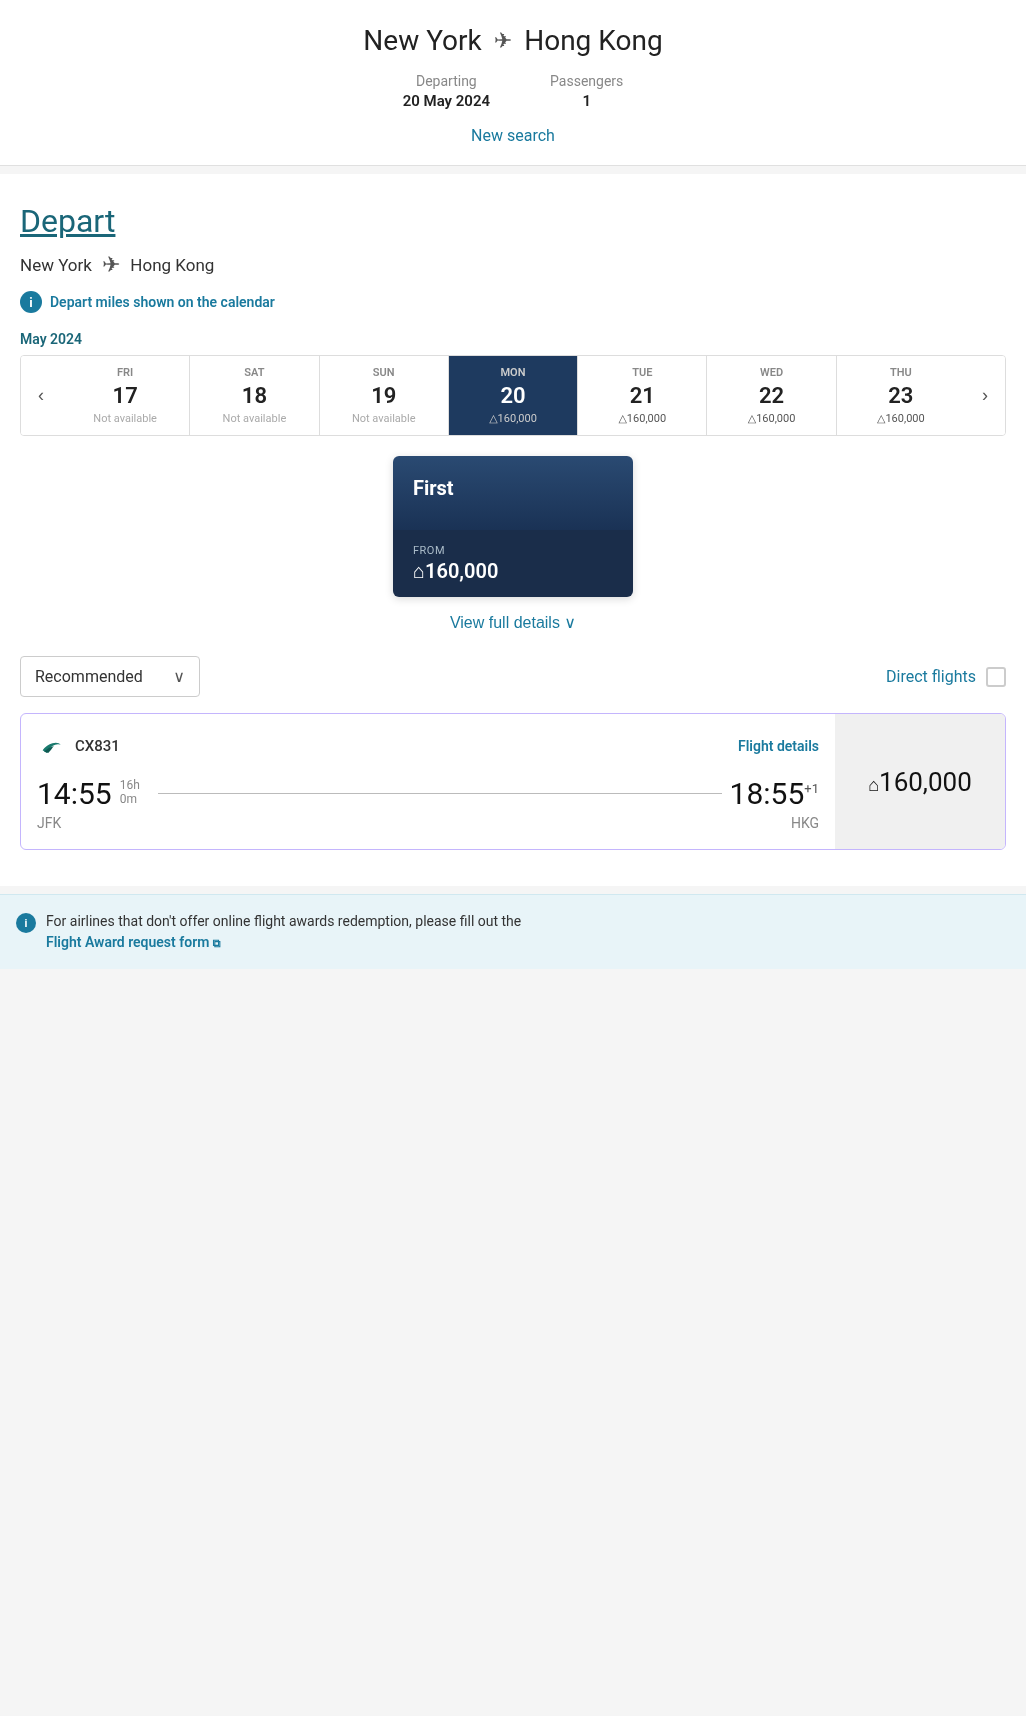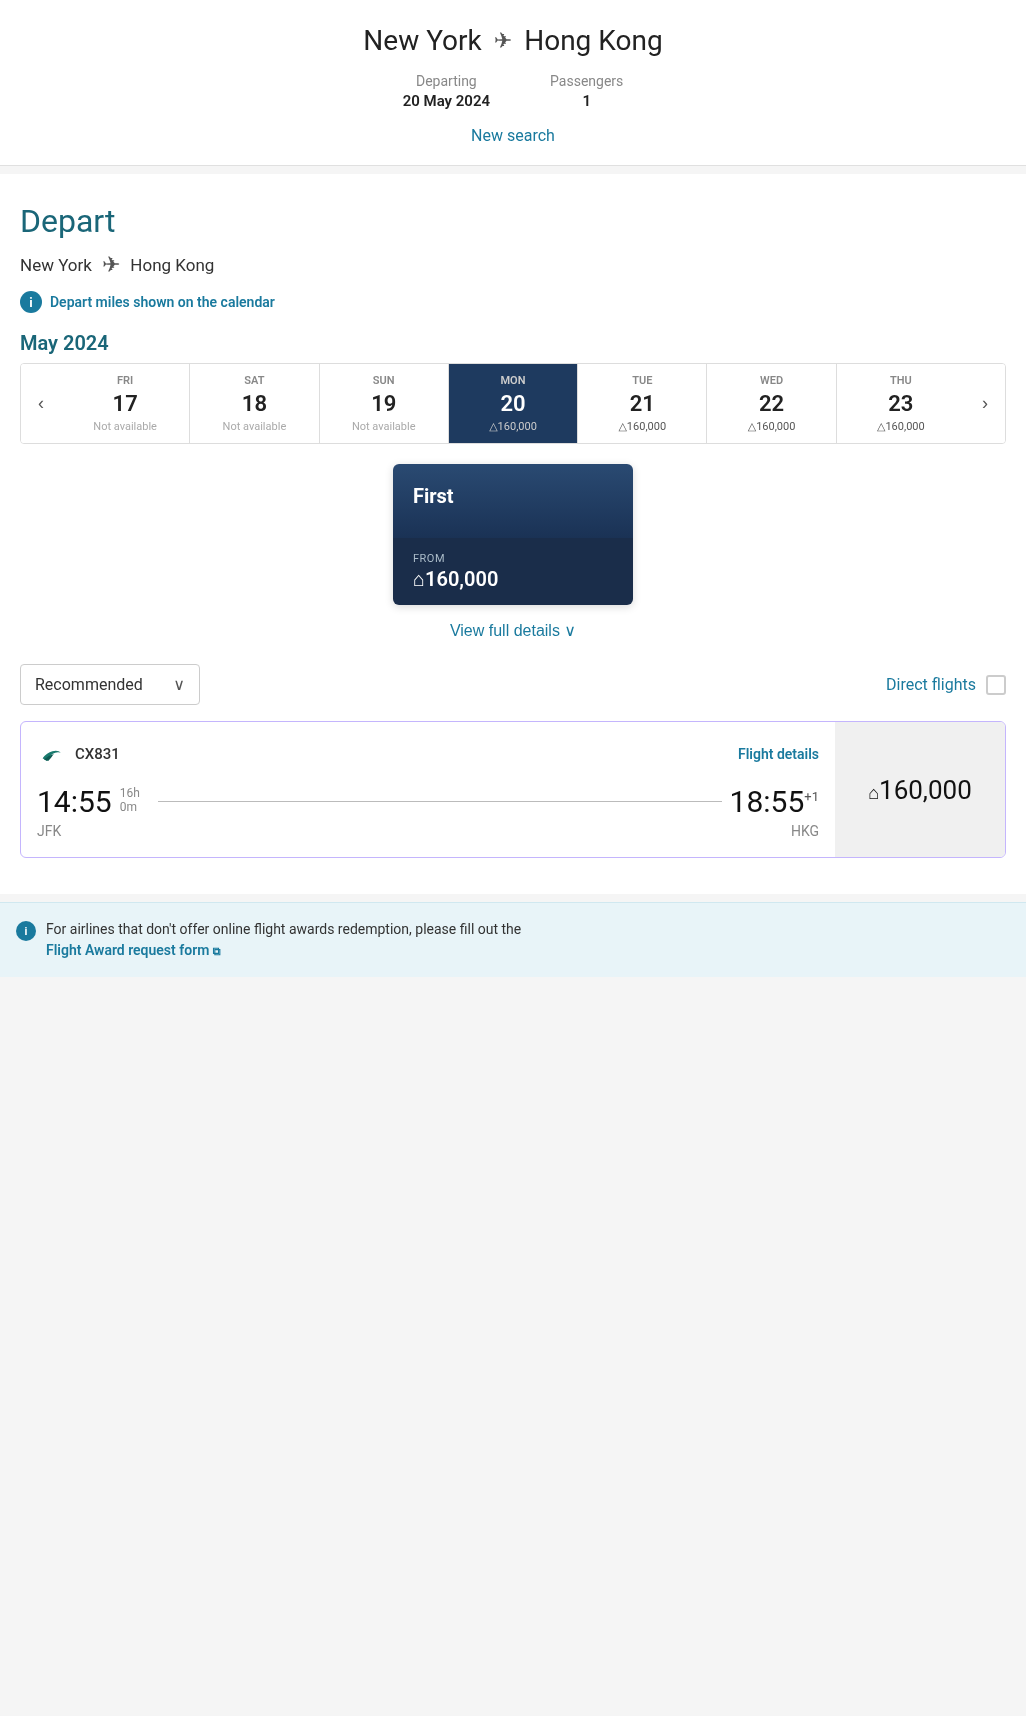--- a/index.html
+++ b/index.html
@@ -60,20 +60,21 @@
     .main {
       background: #fff;
       margin-top: 8px;
       padding: 28px 20px 20px;
     }
     .depart-heading {
       font-size: 32px;
       color: #1a6678;
       font-weight: 400;
       margin-bottom: 12px;
+      text-decoration: underline;
     }
     .sub-route {
       display: flex;
       align-items: center;
       gap: 10px;
       font-size: 17px;
       color: #333;
       margin-bottom: 14px;
     }
     .info-banner {
@@ -96,21 +97,21 @@
       flex-shrink: 0;
     }
     .info-text {
       color: #1a7a9e;
       font-weight: 600;
       font-size: 14px;
     }
 
     
     .month-label {
-      font-size: 20px;
+      font-size: 14px;
       font-weight: 600;
       color: #1a6678;
       margin-bottom: 8px;
     }
 
     
     .calendar-strip {
       display: flex;
       align-items: stretch;
       border: 1px solid #ddd;

